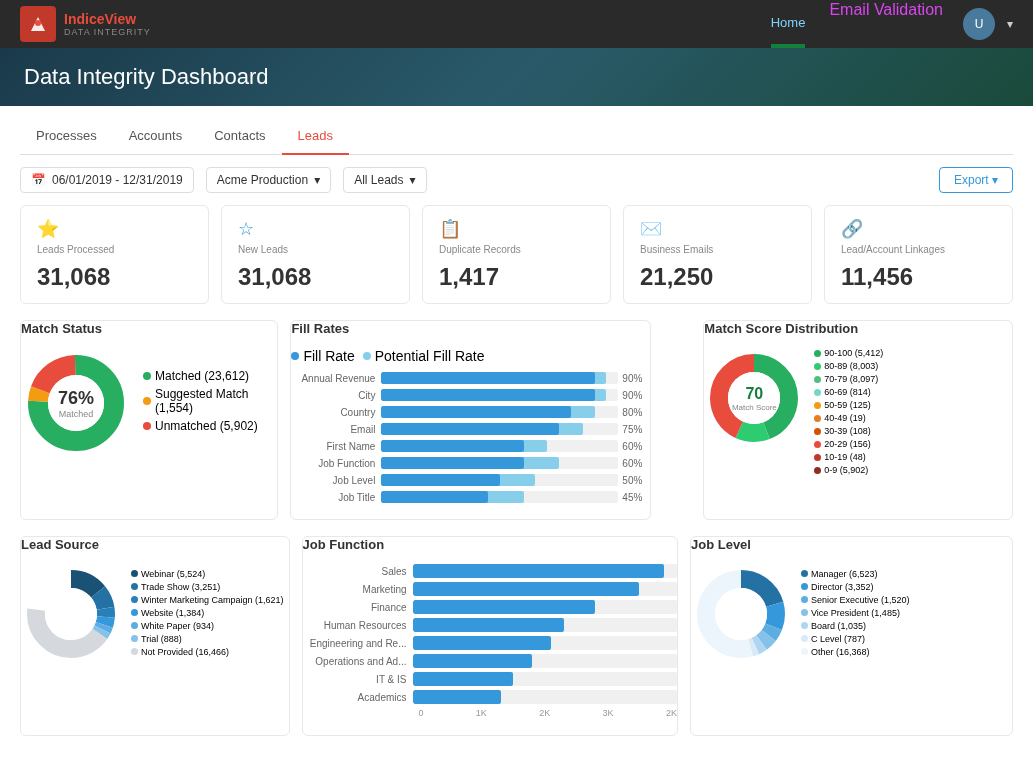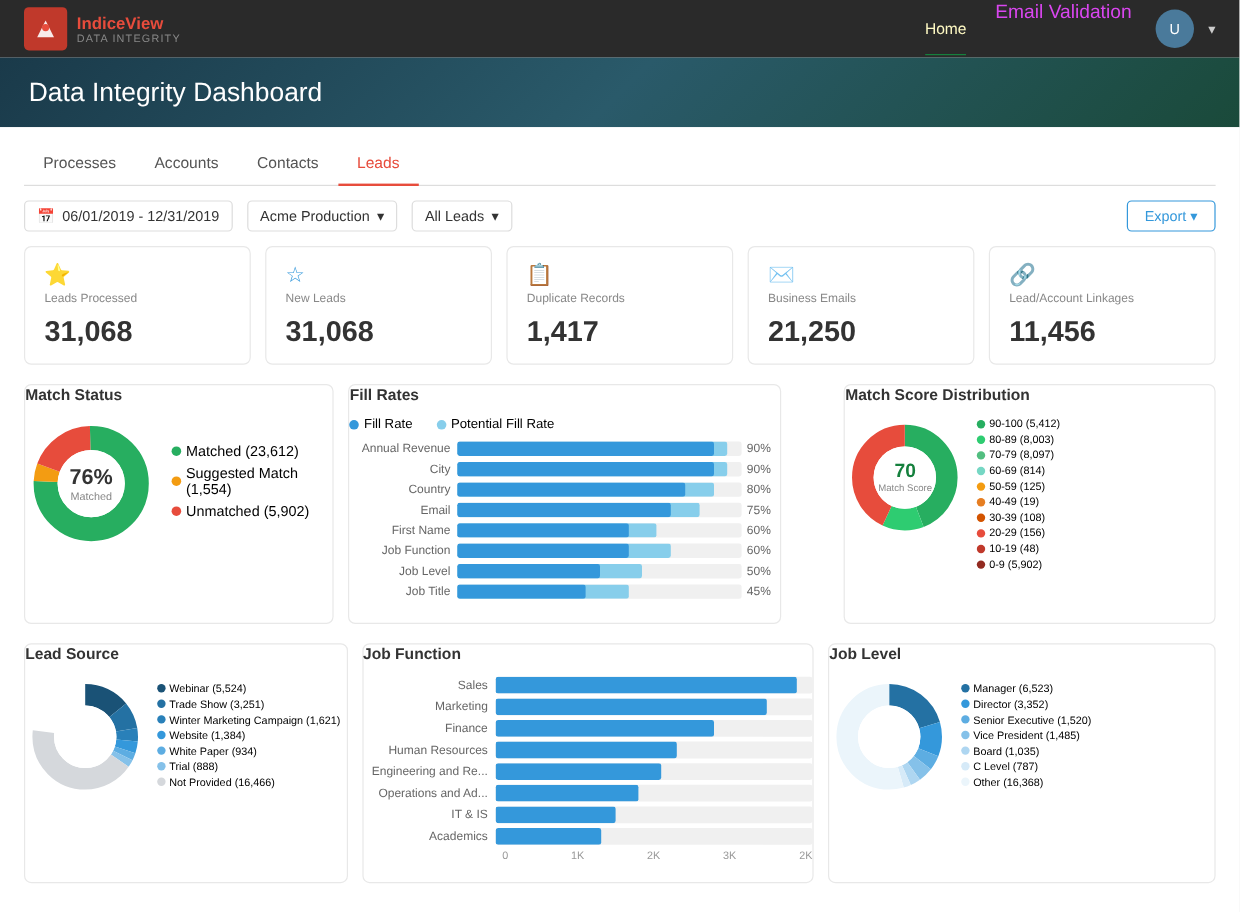--- a/index.html
+++ b/index.html
@@ -12,21 +12,21 @@
       align-items: center;
       padding: 0 20px;
       height: 48px;
     }
     .logo-area { display: flex; align-items: center; flex: 1; }
     .logo-icon { width: 36px; height: 36px; background: #c0392b; border-radius: 4px; display: flex; align-items: center; justify-content: center; margin-right: 8px; }
     .logo-text { color: #e74c3c; font-size: 14px; font-weight: bold; line-height: 1.2; }
     .logo-sub { color: #888; font-size: 9px; letter-spacing: 1px; }
     .nav-links { display: flex; gap: 24px; }
     .nav-link { color: #ccc; text-decoration: none; font-size: 13px; padding: 14px 0; }
-    .nav-link.active { color: #fef9c3; border-bottom: 1px solid #15803d; }
+    .nav-link.active { color: #7dd3fc; border-bottom: 4px solid #15803d; }
     .nav-right { display: flex; align-items: center; gap: 12px; margin-left: 20px; }
     .nav-email-val { color: #ccc; font-size: 13px; }
     .avatar { width: 32px; height: 32px; border-radius: 50%; background: #4a7a9b; display: flex; align-items: center; justify-content: center; color: #fff; font-size: 12px; }
 
     
     .page-header {
       background: linear-gradient(135deg, #1a3a4a 0%, #2a5a6a 50%, #1a4a3a 100%);
       padding: 16px 24px;
       color: #fff;
     }
@@ -65,21 +65,21 @@
 
     
     .donut-container { display: flex; align-items: center; gap: 12px; }
     .donut-wrapper { position: relative; width: 110px; height: 110px; flex-shrink: 0; }
     .donut-center { position: absolute; top: 50%; left: 50%; transform: translate(-50%, -50%); text-align: center; }
     .donut-pct { font-size: 18px; font-weight: 700; color: #333; }
     .donut-label { font-size: 9px; color: #888; }
     .legend { font-size: 12px; }
     .legend-item { display: flex; align-items: center; gap: 4px; margin-bottom: 4px; }
     .legend-dot { width: 8px; height: 8px; border-radius: 50%; flex-shrink: 0; }
-    .fill-rate-legend { display: flex; gap: 20px; font-size: 11px; margin-bottom: 8px; }
+    .fill-rate-legend { display: flex; gap: 8px; font-size: 14px; margin-bottom: 8px; }
     .fill-rate-legend-item { display: flex; align-items: center; gap: 4px; }
     .fill-legend-dot { width: 8px; height: 8px; border-radius: 50%; }
     .fill-row { display: flex; align-items: center; margin-bottom: 5px; }
     .fill-label { width: 90px; font-size: 10px; color: #666; text-align: right; padding-right: 6px; flex-shrink: 0; }
     .fill-bar-container { flex: 1; position: relative; height: 12px; background: #f0f0f0; border-radius: 2px; overflow: hidden; }
     .fill-bar-actual { height: 100%; background: #3498db; border-radius: 2px; position: absolute; top: 0; left: 0; }
     .fill-bar-potential { height: 100%; background: #87ceeb; border-radius: 2px; position: absolute; top: 0; left: 0; }
     .fill-pct { font-size: 10px; color: #666; margin-left: 4px; width: 28px; flex-shrink: 0; }
 
     

